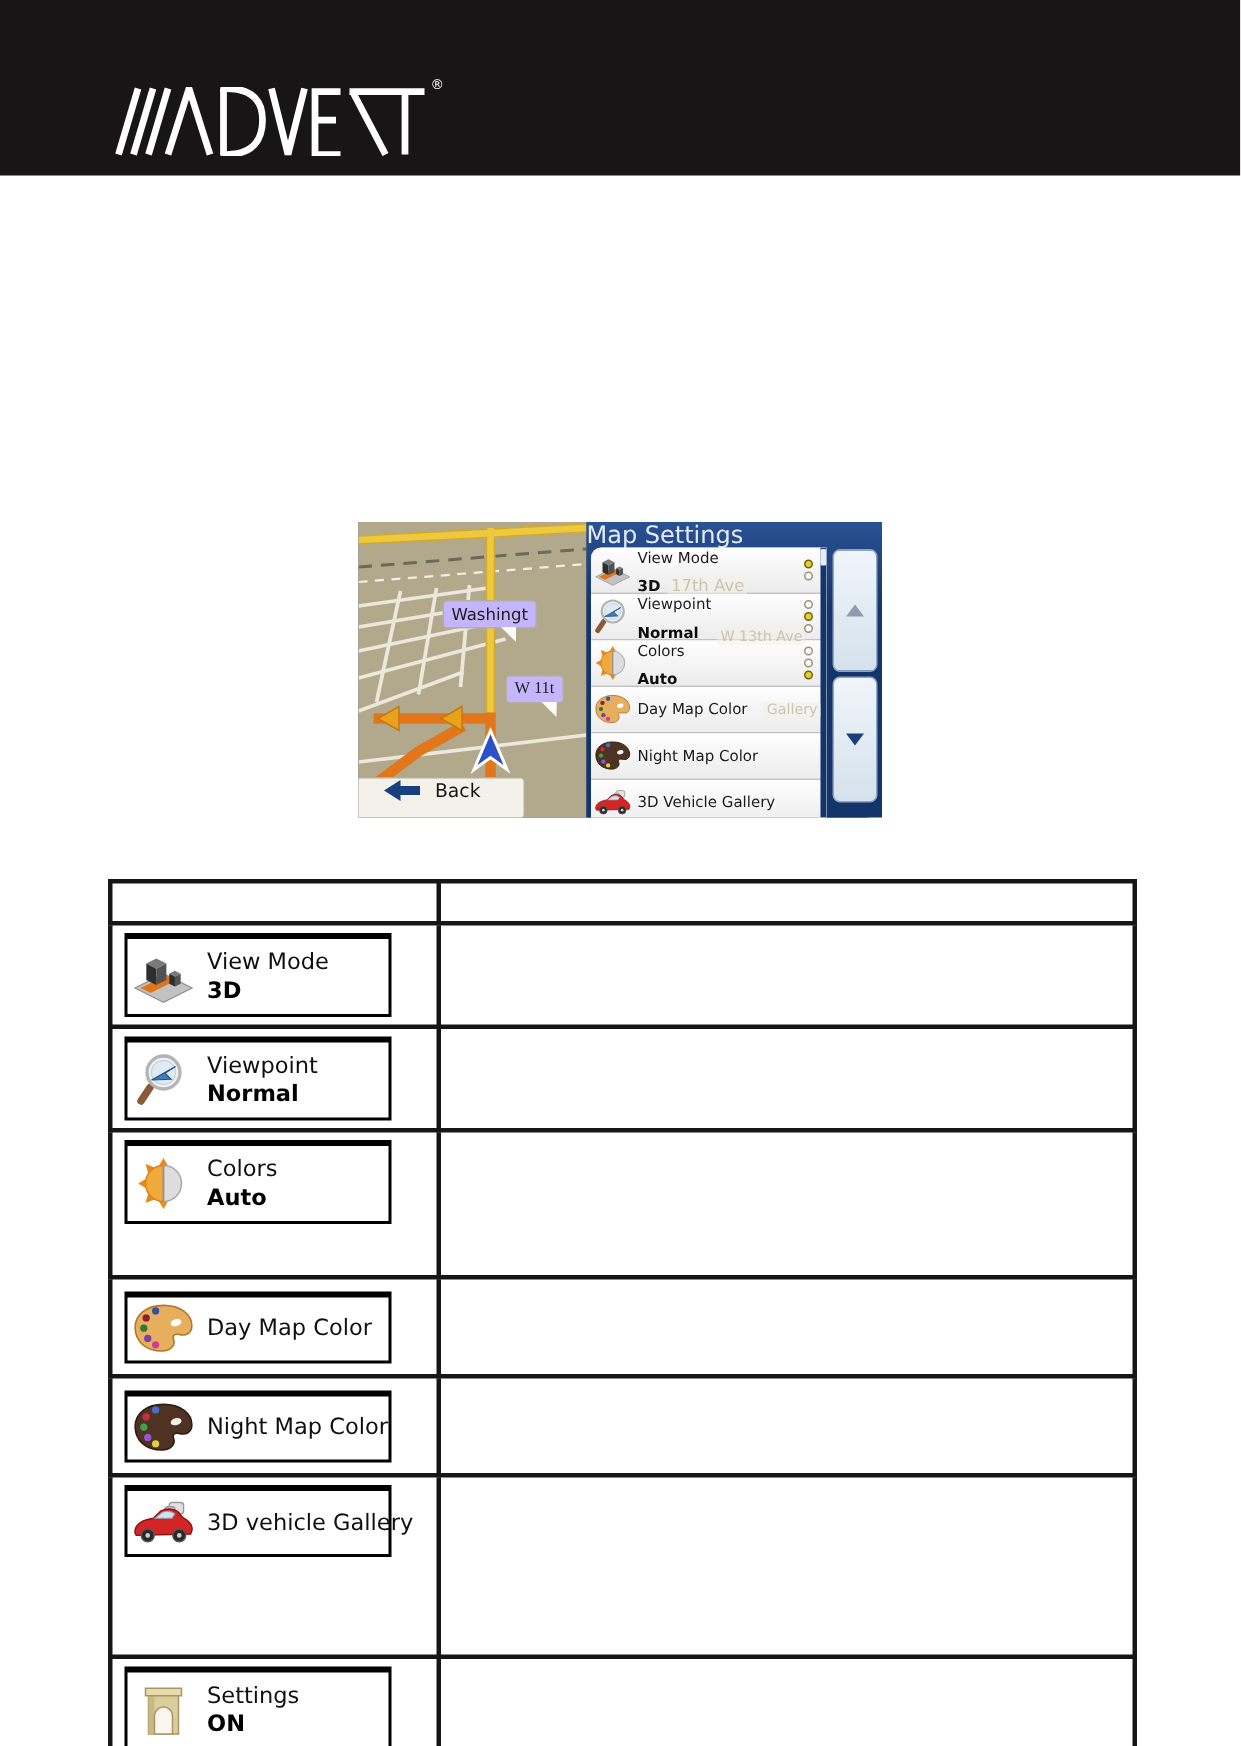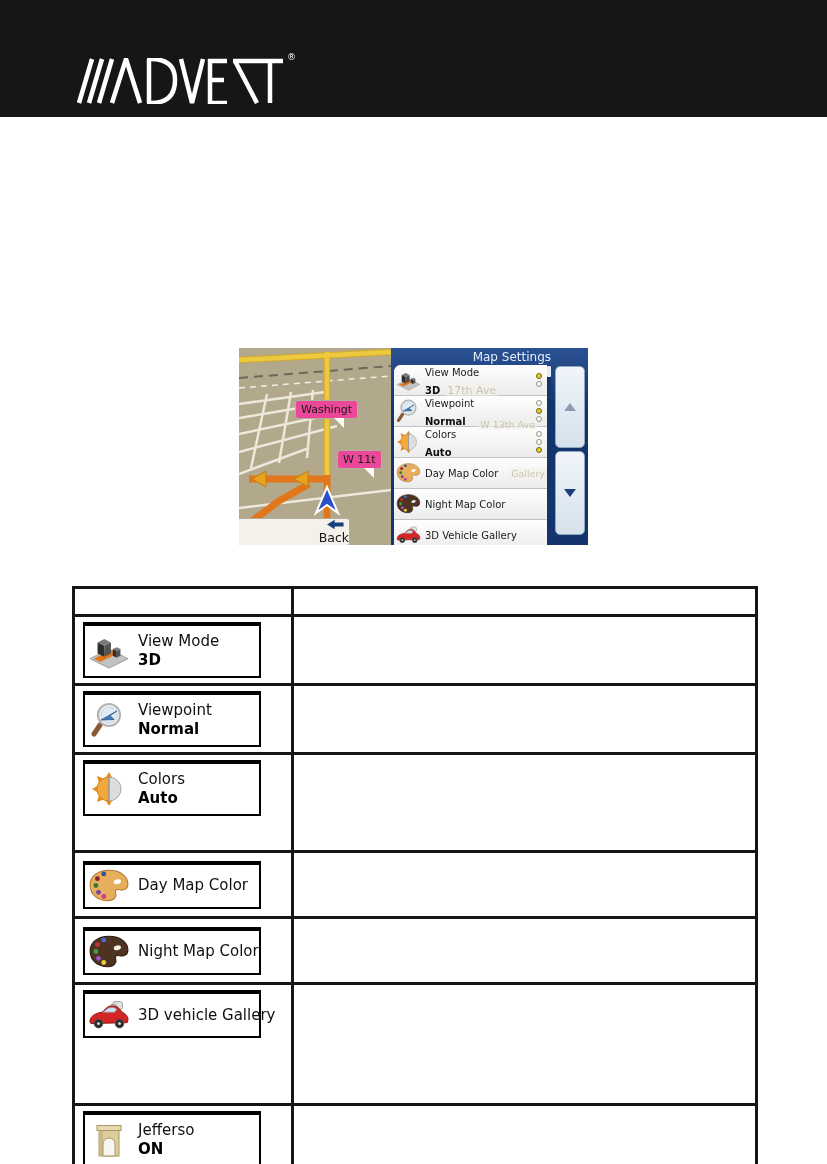--- a/index.html
+++ b/index.html
@@ -8,33 +8,33 @@
 
   
   .masthead { position:absolute; left:0; top:0; width:827px; height:117px; background:#181516; }
   .logo-wrap { position:absolute; left:75px; top:58px; width:226px; height:46px; }
   .sr-only { position:absolute; width:1px; height:1px; overflow:hidden; clip:rect(0 0 0 0); }
   .reg-mark { position:absolute; left:212px; top:-6px; color:#ffffff; font-size:9px; }
 
   
   .shot { position:absolute; left:239px; top:348px; width:349px; height:197px; background:#14356b; }
   .map { position:absolute; left:0; top:0; width:152px; height:197px; overflow:hidden; background:#b2a88b; }
-  .bubble { position:absolute; background:#ec4899; border:1px solid #b3af9f; border-radius:3px;
+  .bubble { position:absolute; background:#c4b5fd; border:1px solid #b3af9f; border-radius:3px;
             font-size:11px; line-height:15px; padding:1px 5px; color:#1c1c1c; white-space:nowrap; z-index:3; }
   .bubble::after { content:""; position:absolute; left:62%; top:100%;
             border:5px solid transparent; border-top-color:#fcfbf5; border-right-color:#fcfbf5; }
   .back-btn { position:absolute; left:-2px; bottom:-1px; width:113px; height:28px; background:#f3f1e9;
-            border:1px solid #b3af9f; border-radius:3px; display:flex; align-items:flex-end; z-index:4; box-sizing:border-box;flex-direction:column; }
+            border:1px solid #b3af9f; border-radius:3px; display:flex; align-items:flex-start; z-index:4; box-sizing:border-box; }
   .back-arrow { margin-left:18px; }
   .back-label { margin-left:8px; font-size:12.5px; color:#141414; }
 
   .side { position:absolute; left:152px; top:0; width:197px; height:197px;
           background:linear-gradient(#2a5193,#14356b 30%); border-radius:0 0 10px 0; }
-  .panel-title { position:absolute; left:0; top:1px; width:160px; height:16px; text-align:right;
-          color:#e4ecf8; font-size:12px; line-height:16px; }
+  .panel-title { position:absolute; left:0; top:1px; width:160px; height:16px; text-align:left;
+          color:#e4ecf8; font-size:16px; line-height:16px; }
   .list { position:absolute; left:3px; top:17px; width:157px; height:180px; background:#fff; overflow:hidden;
           border-radius:7px 0 0 0; }
   .item { position:relative; height:30px; border-bottom:1px solid #c2c2c2;
           background:linear-gradient(#fefefe,#ececec); }
   .item .ic { position:absolute; left:2px; top:3px; width:25px; height:24px; }
   .item .txt { position:absolute; left:31px; top:1px; }
   .item .lbl { font-size:10px; color:#1b1b1b; line-height:13px; white-space:nowrap; }
   .item .val { font-size:10px; font-weight:bold; color:#0e0e0e; line-height:13px; }
   .item.one .txt { top:0; height:30px; display:flex; align-items:center; }
   .ghost-inline { color:#c9c5b5; font-size:11px; font-weight:normal; margin-left:5px;
@@ -196,21 +196,21 @@
         </g>
         <g fill="#e8a21c" stroke="#c87812" stroke-width="1">
           <polygon points="13,131 27,123 27,139"></polygon>
           <polygon points="55,131 69,123 69,139"></polygon>
         </g>
         <polygon points="77,165 88,139 99,165 88,157" fill="#2c50c8" stroke="#ffffff" stroke-width="2"></polygon>
       </svg>
       <div class="bubble" style="left:56px; top:52px;">
         <span>Washingt</span>
       </div>
-      <div class="bubble" style="left:98px; top:102px;">
+      <div class="bubble" style="left:98px; top:102px;font-family:Liberation Serif, serif;">
         <span>W 11t</span>
       </div>
       <div class="back-btn">
         <svg class="back-arrow" width="26" height="16" viewBox="0 0 26 16">
           <polygon points="0,8 11,1 11,5 24,5 24,11 11,11 11,15" fill="#17407e"></polygon>
         </svg>
         <span class="back-label">Back</span>
       </div>
     </div>
 
@@ -404,21 +404,21 @@
       <td></td>
     </tr>
 
     <tr style="height:62px">
       <td>
         <div class="btn two">
           <svg class="bic">
                 <use href="#ic-arch"></use>
               </svg>
           <div class="btxt">
-            <span class="b-label">Jefferso</span>
+            <span class="b-label">Settings</span>
             <span class="b-value">ON</span>
           </div>
         </div>
       </td>
       <td></td>
     </tr>
   </tbody>
     </table>
 
 </div>

